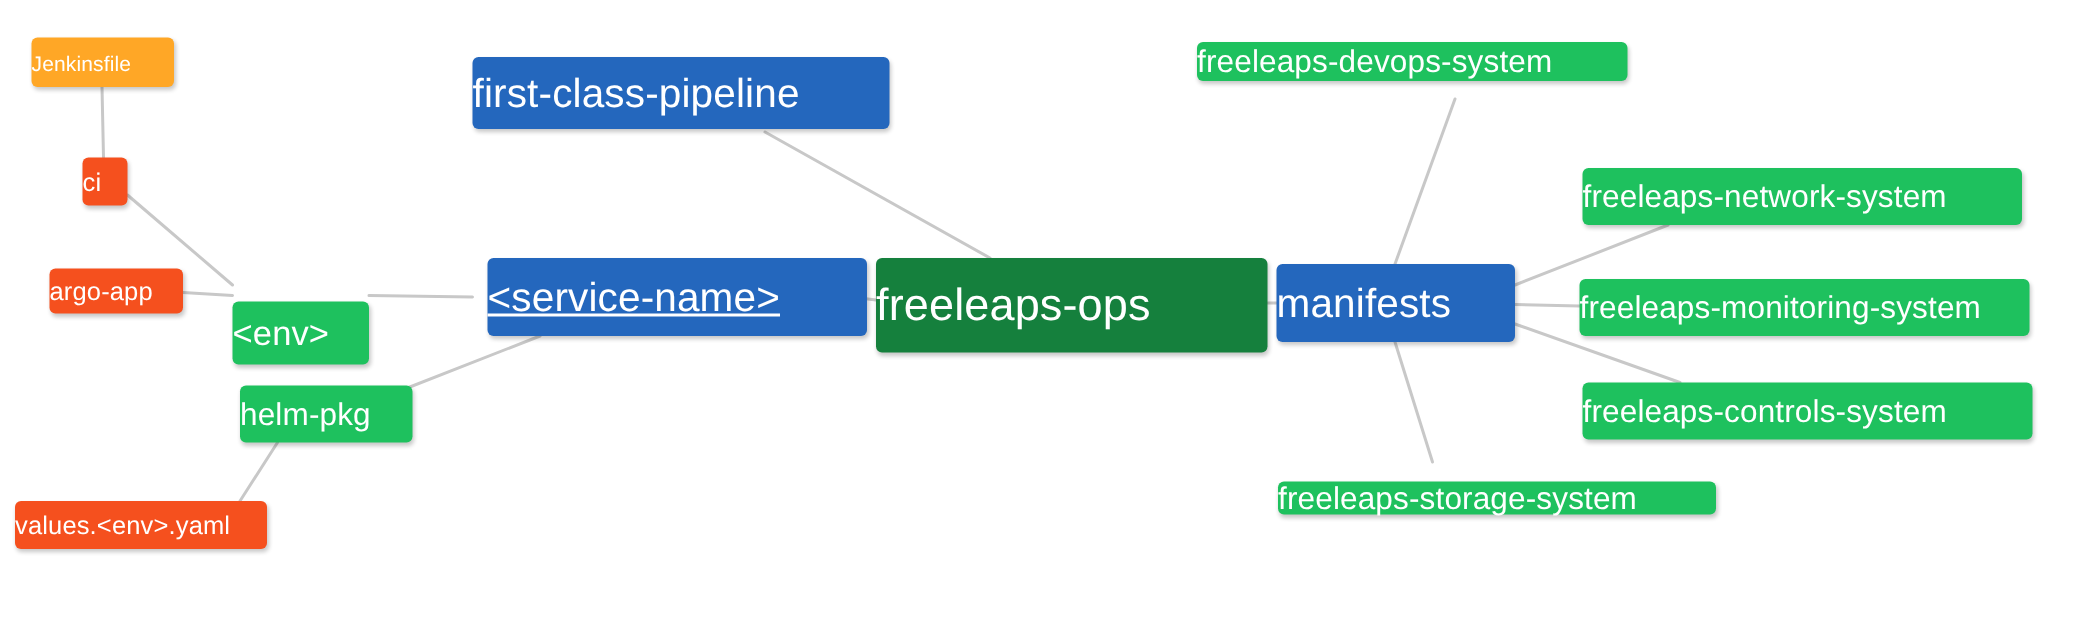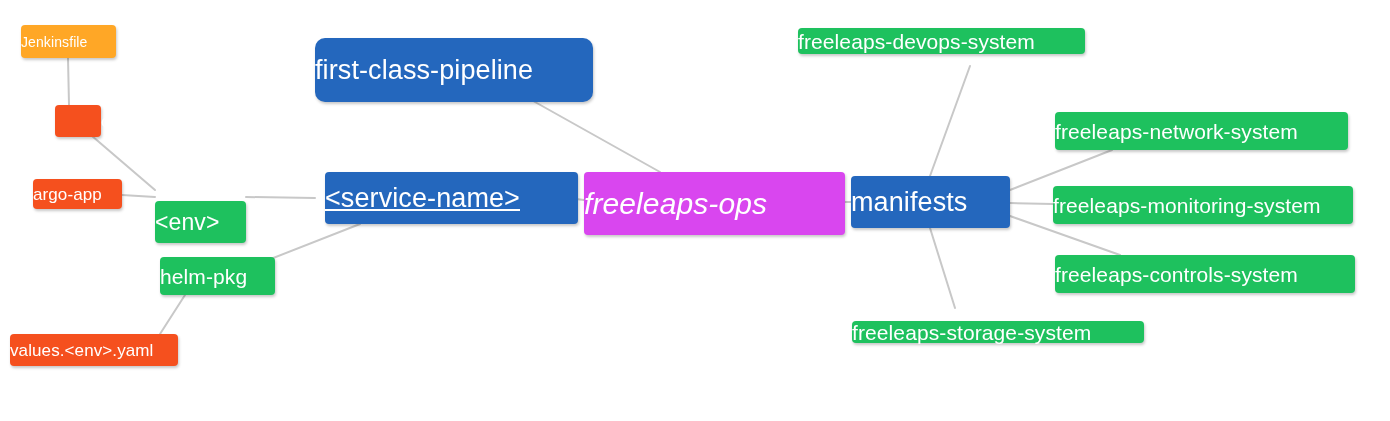--- a/index.html
+++ b/index.html
@@ -31,21 +31,21 @@
     justify-content: flex-start;
     box-sizing: border-box;
     border-radius: 4px;
     color: #ffffff;
     white-space: nowrap;
     line-height: 1;
     box-shadow: 1px 2px 3px rgba(0,0,0,0.22);
     z-index: 2;
     letter-spacing: 0.1px;
   }
-  .n-root   { background: #d946ef; font-style: italic; }
+  .n-root   { background: #15803d; }
   .n-blue   { background: #2467bd; }
   .n-green  { background: #1ec15e; }
   .n-orange { background: #ffa726; }
   .n-red    { background: #f5501e; }
 
   .sz-root  { font-size: 30px; }
   .sz-lg    { font-size: 27px; }
   .sz-md    { font-size: 23px; }
   .sz-sm    { font-size: 21px; }
   .sz-xs    { font-size: 17px; }
@@ -71,33 +71,33 @@
       <line x1="1010" y1="216" x2="1120" y2="255" stroke="#c8c8c8" stroke-width="2" stroke-linecap="round"></line>
       <line x1="930" y1="228" x2="955" y2="308" stroke="#c8c8c8" stroke-width="2" stroke-linecap="round"></line>
     </svg>
   <div id="node-layer">
       <div class="node n-root sz-root" style="left: 584px; top: 172px; width: 261px; height: 63px;">
         <span>freeleaps-ops</span>
       </div>
       <div class="node n-blue sz-lg" style="left: 325px; top: 172px; width: 253px; height: 52px; text-decoration: underline;">
         <span>&lt;service-name&gt;</span>
       </div>
-      <div class="node n-blue sz-lg" style="left: 315px; top: 38px; width: 278px; height: 64px; border-radius: 10px;">
+      <div class="node n-blue sz-lg" style="left: 315px; top: 38px; width: 278px; height: 48px;">
         <span>first-class-pipeline</span>
       </div>
       <div class="node n-blue sz-lg" style="left: 851px; top: 176px; width: 159px; height: 52px;">
         <span>manifests</span>
       </div>
       <div class="node n-green sz-md" style="left: 155px; top: 177px; width: 91px; height: 42px; margin-top: 24px;">
         <span>&lt;env&gt;</span>
       </div>
       <div class="node n-green sz-sm" style="left: 148px; top: 257px; width: 115px; height: 38px; margin-left: 12px;">
         <span>helm-pkg</span>
       </div>
-      <div class="node n-red sz-xs" style="left: 55px; top: 105px; width: 30px; height: 32px; padding-left: 46px;">
+      <div class="node n-red sz-xs" style="left: 55px; top: 105px; width: 30px; height: 32px;">
         <span>ci</span>
       </div>
       <div class="node n-orange sz-xxs" style="left: 21px; top: 25px; width: 95px; height: 33px;">
         <span>Jenkinsfile</span>
       </div>
       <div class="node n-red sz-xs" style="left: 33px; top: 179px; width: 89px; height: 30px;">
         <span>argo-app</span>
       </div>
       <div class="node n-red sz-xs" style="left: 10px; top: 334px; width: 168px; height: 32px;">
         <span>values.&lt;env&gt;.yaml</span>

